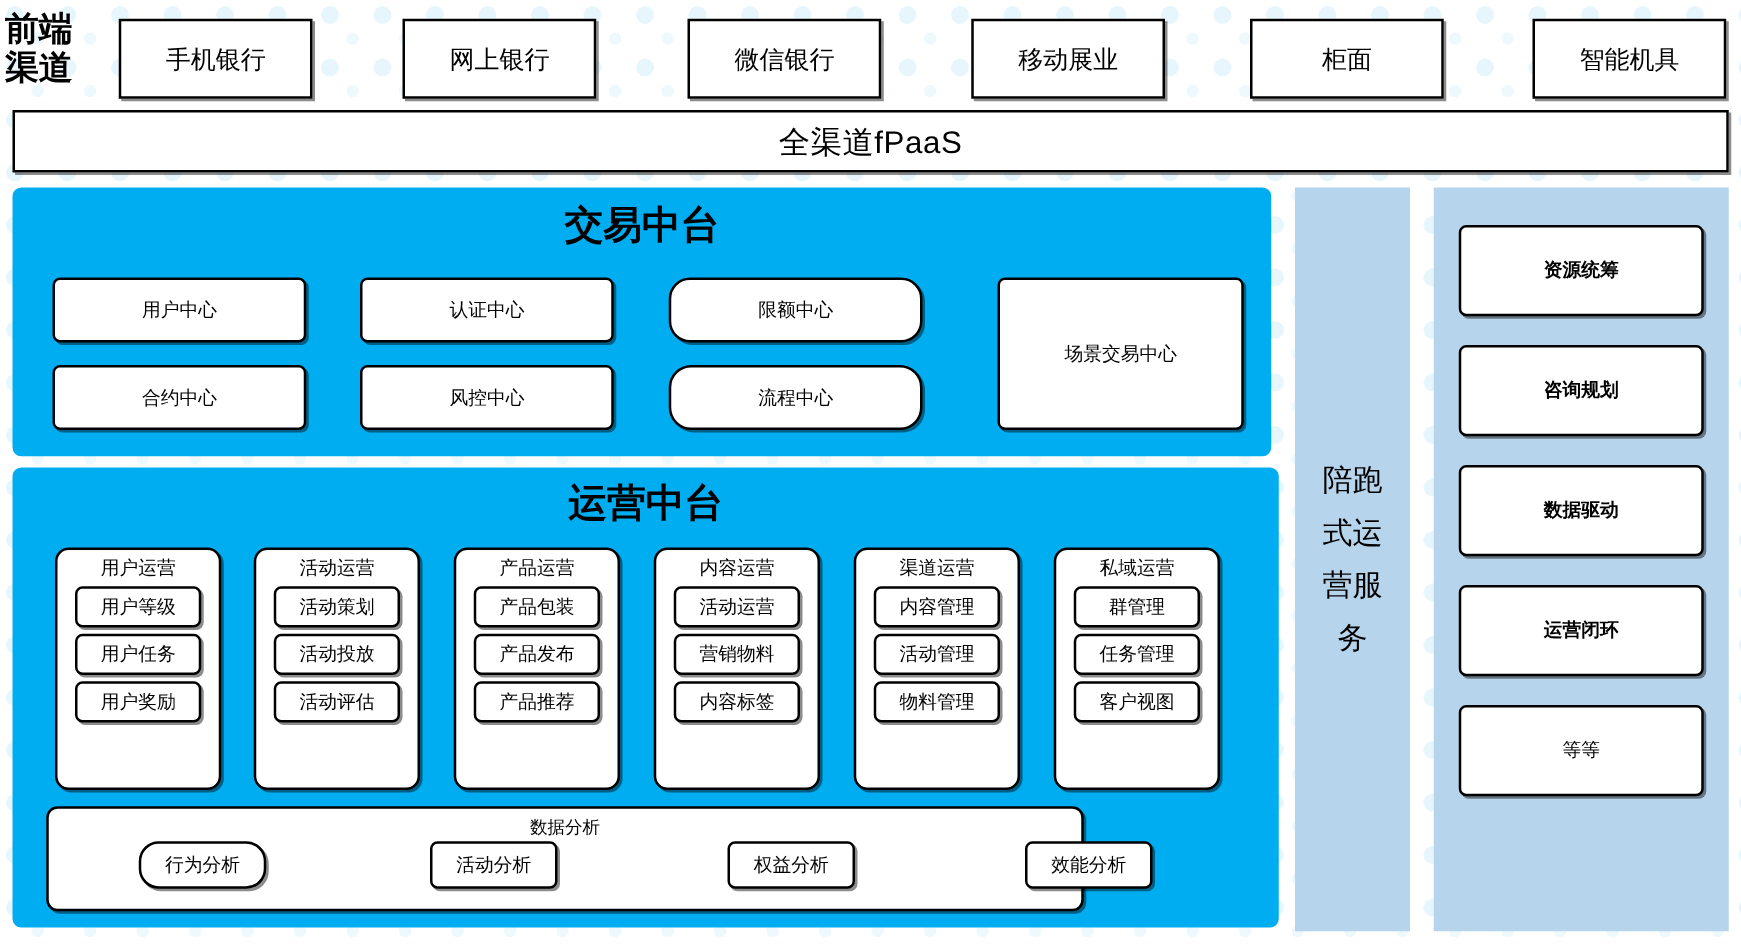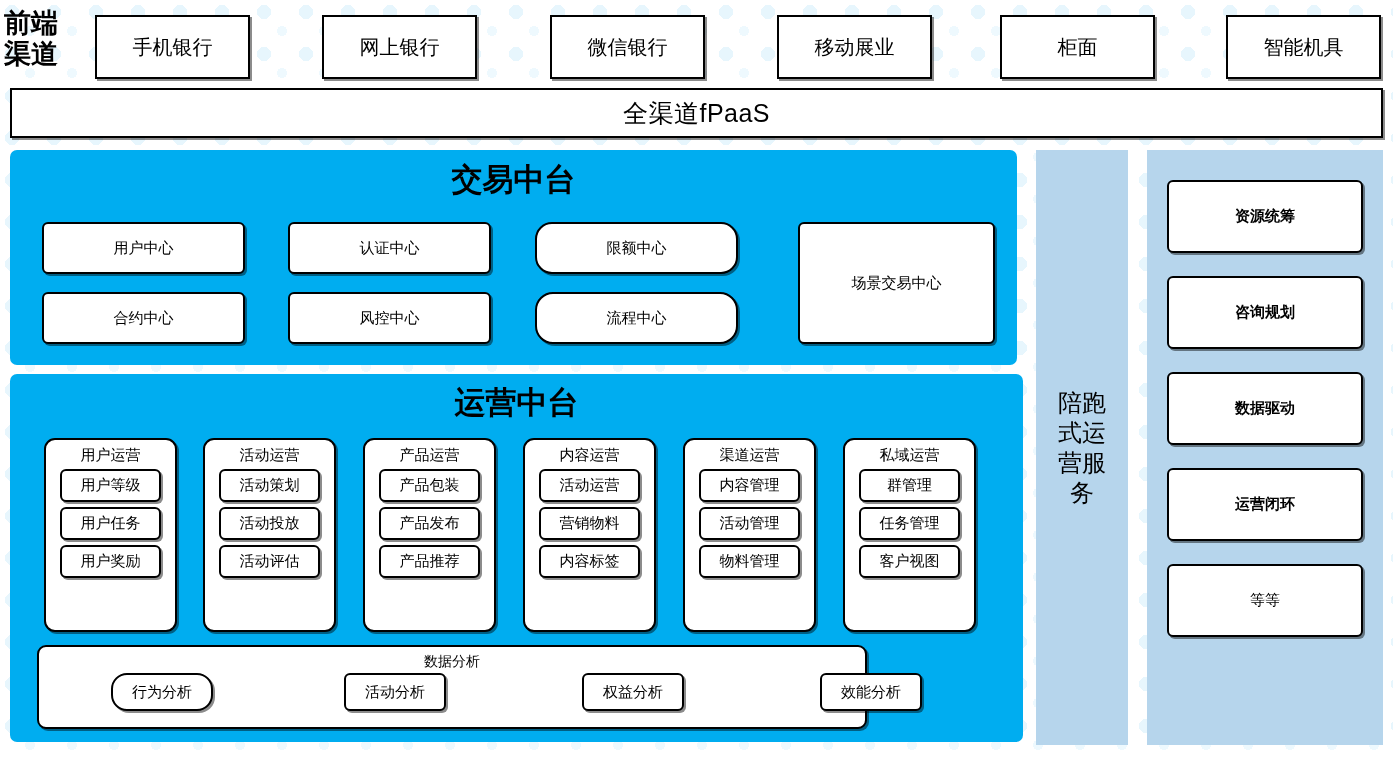--- a/index.html
+++ b/index.html
@@ -167,21 +167,21 @@
     background: #b6d5ec;
     display: flex;
     align-items: center;
     justify-content: center;
     box-sizing: border-box;
   }
   #service-column-label {
     width: 60px;
     text-align: center;
     font-size: 24px;
-    line-height: 30px;
+    line-height: 42px;
     font-weight: normal;
     color: #000000;
   }
 
   
   #capability-panel {
     position: absolute;
     left: 1147px; top: 150px;
     width: 236px; height: 595px;
     background: #b6d5ec;

